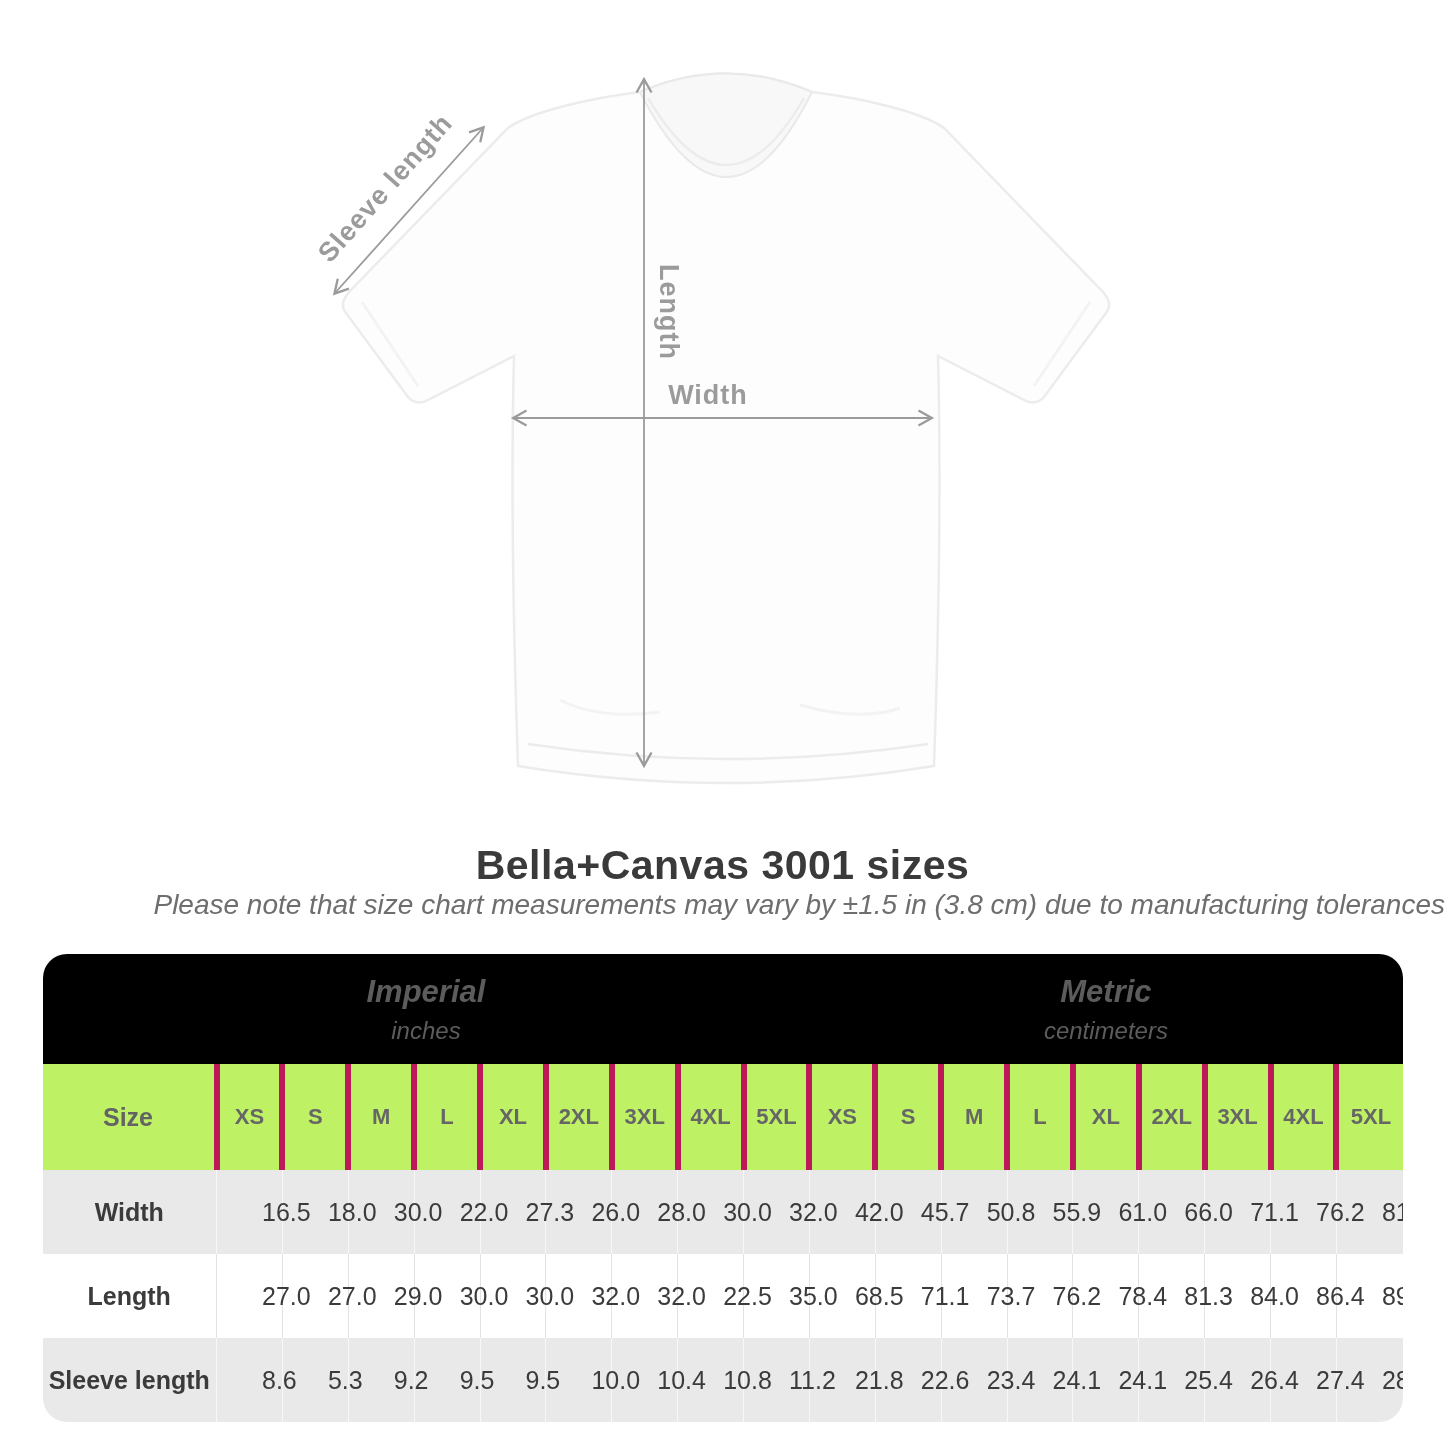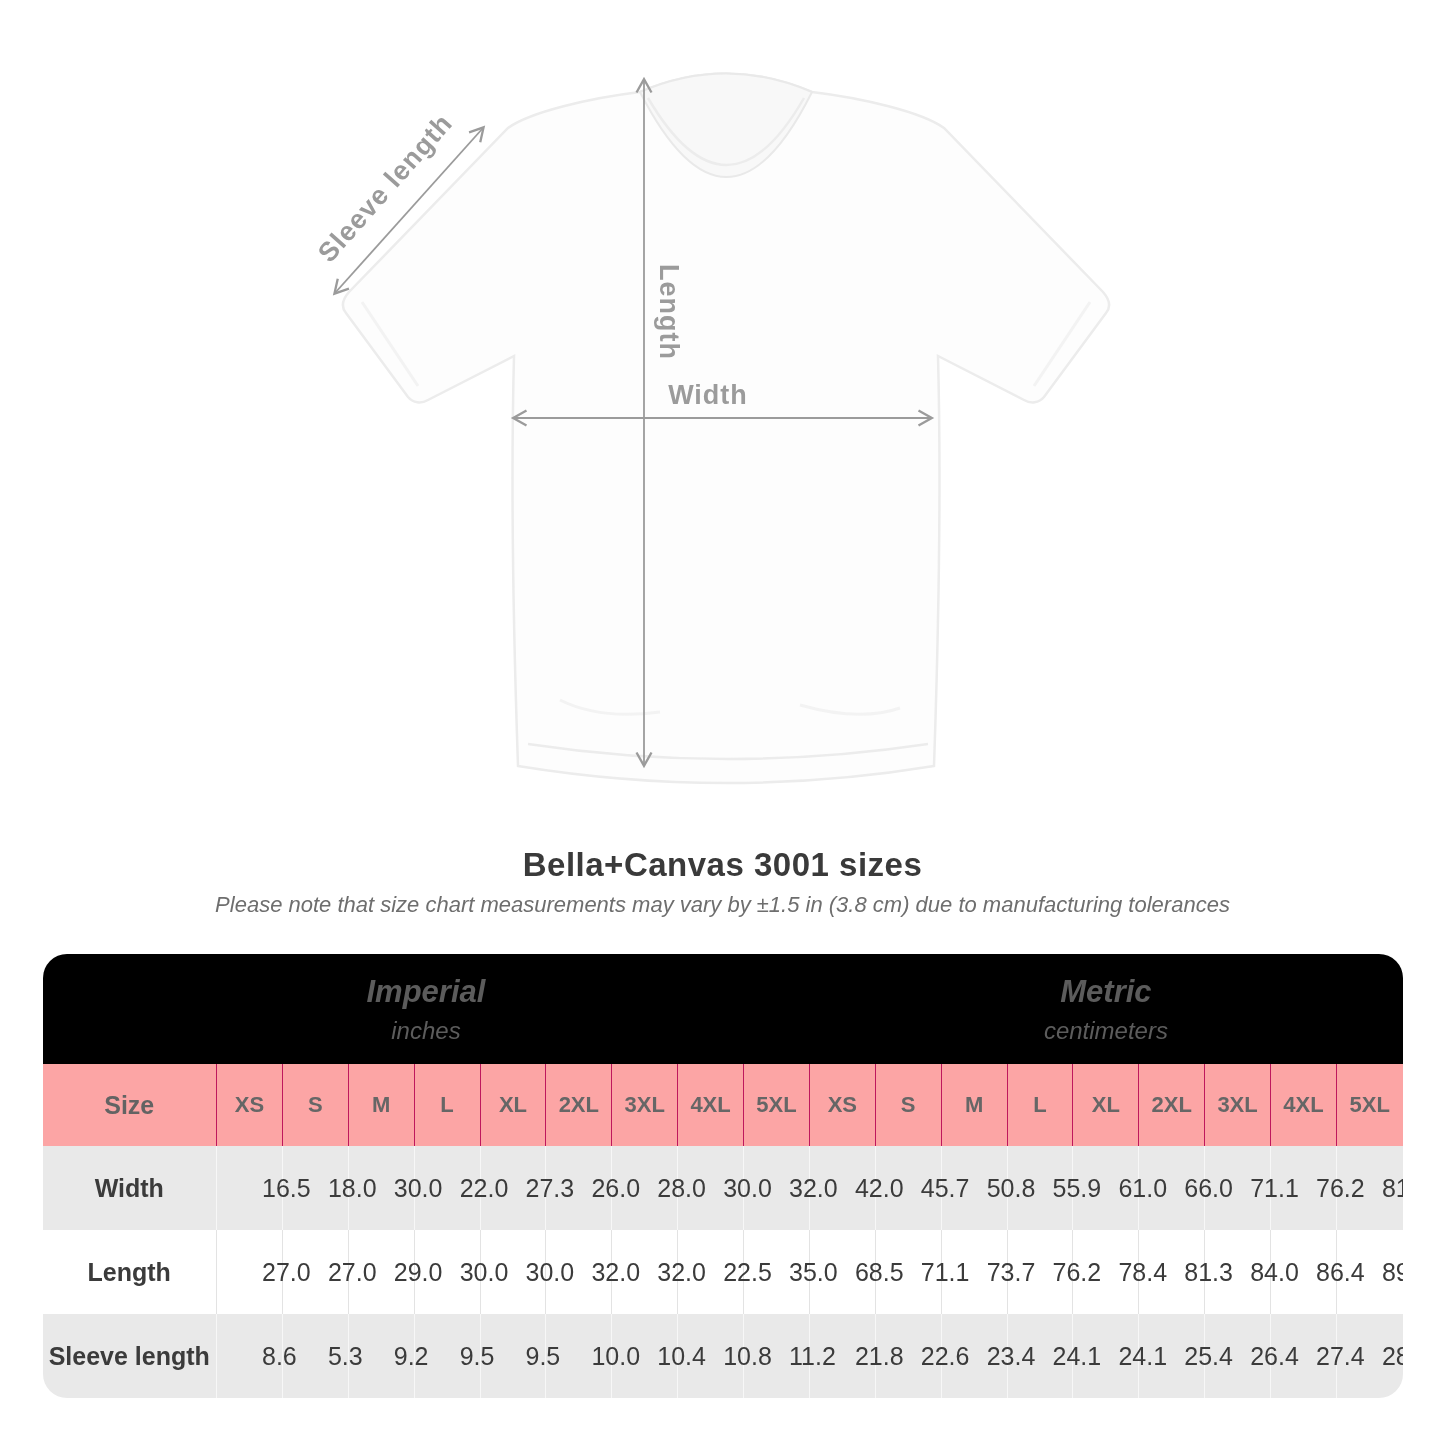--- a/index.html
+++ b/index.html
@@ -10,35 +10,35 @@
   svg.diagram{display:block;width:1445px;height:820px;}
   .shirt-body{fill:#fdfdfd;stroke:#ececec;stroke-width:2.5;}
   .collar{fill:#f8f8f8;stroke:#e9e9e9;stroke-width:2;}
   .seam{fill:none;stroke:#ececec;stroke-width:2.5;}
   .wrinkle{fill:none;stroke:#f3f3f3;stroke-width:3;}
   .dim line{stroke:#9b9b9b;stroke-width:1.8;}
   .dim text{font-family:"Liberation Sans",sans-serif;font-weight:bold;font-size:27px;
             fill:#9b9b9b;text-anchor:middle;letter-spacing:1px;}
 
   
-  h1.title{margin:26px 0 0;text-align:center;font-size:33px;line-height:38px;
+  h1.title{margin:26px 0 0;text-align:center;font-size:41px;line-height:38px;
            color:#3a3a3a;font-weight:bold;letter-spacing:.5px;}
-  p.note{margin:8px 0 0;text-align:center;font-style:italic;font-size:22px;
+  p.note{margin:8px 0 0;text-align:right;font-style:italic;font-size:28px;
          line-height:26px;color:#6e6e6e;}
 
   
   .table-wrap{width:1360px;margin:36px auto 0;border-radius:24px;overflow:hidden;}
   table.sizes{width:100%;border-collapse:collapse;table-layout:fixed;}
   col.c-label{width:174px;}
   td{text-align:center;vertical-align:middle;padding:0;}
   tr.band td{background:#000000;height:110px;}
   .g-label{font-size:31px;font-weight:bold;font-style:italic;color:#5c5c5c;}
   .g-unit{font-size:24px;font-style:italic;color:#5c5c5c;margin-top:7px;}
-  tr.hdr td{background:#fca5a5;height:82px;}
-  tr.hdr td + td{border-left:1px solid #be185d;}
+  tr.hdr td{background:#bef264;height:106px;}
+  tr.hdr td + td{border-left:6px solid #be185d;}
   tr.hdr .sz{font-size:22px;font-weight:bold;color:#666666;}
   td.lbl{font-size:25px;font-weight:bold;color:#636363;}
   tr.r td{height:84px;font-size:25px;color:#3b3b3b;}
   tr.r td + td{border-left:1px solid #e3e3e3;padding-left:45px;}
   tr.r.g td{background:#e9e9e9;}
   tr.r.g td + td{border-left-color:#f7f7f7;}
   tr.r.w td{background:#ffffff;}
 </style>
 </head>
 <body>

